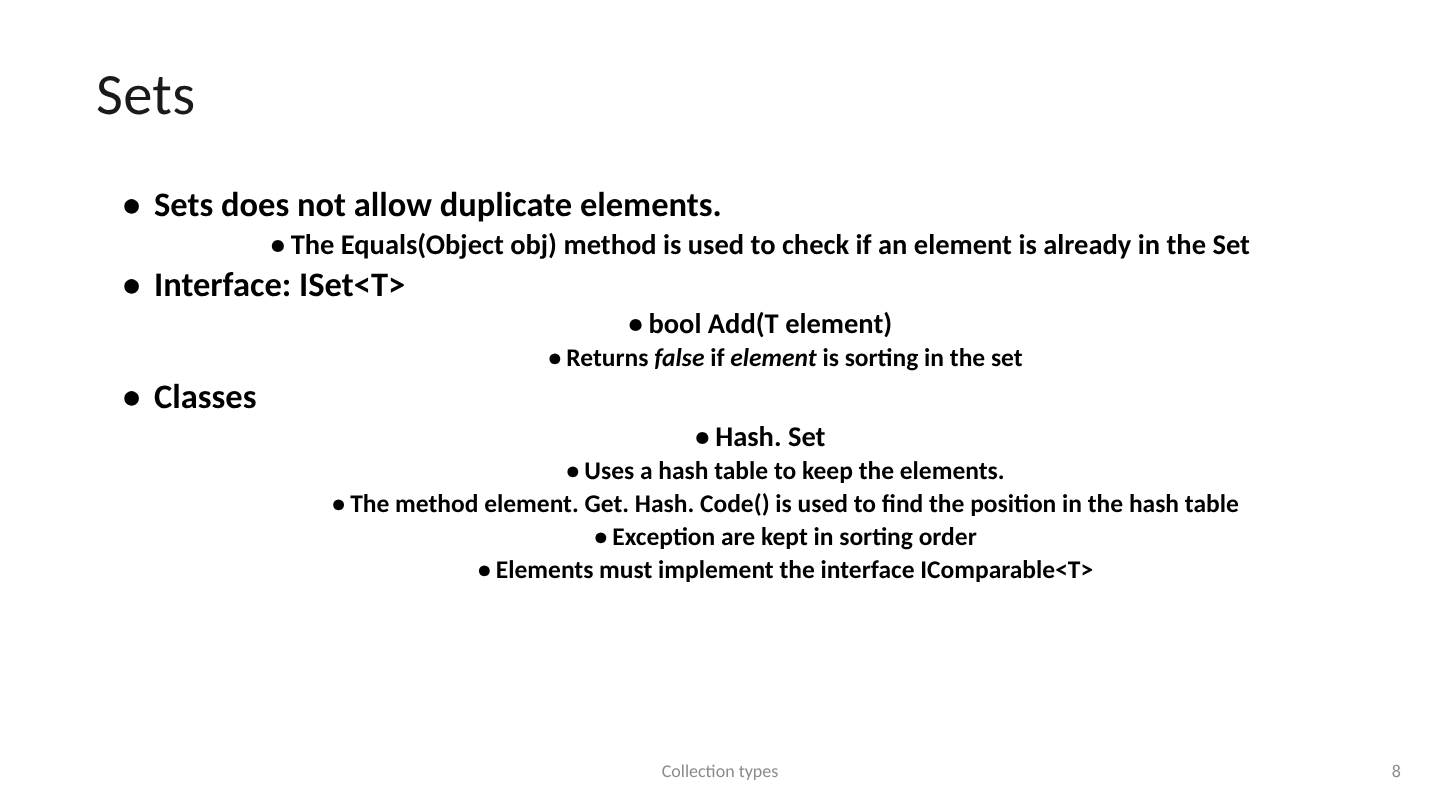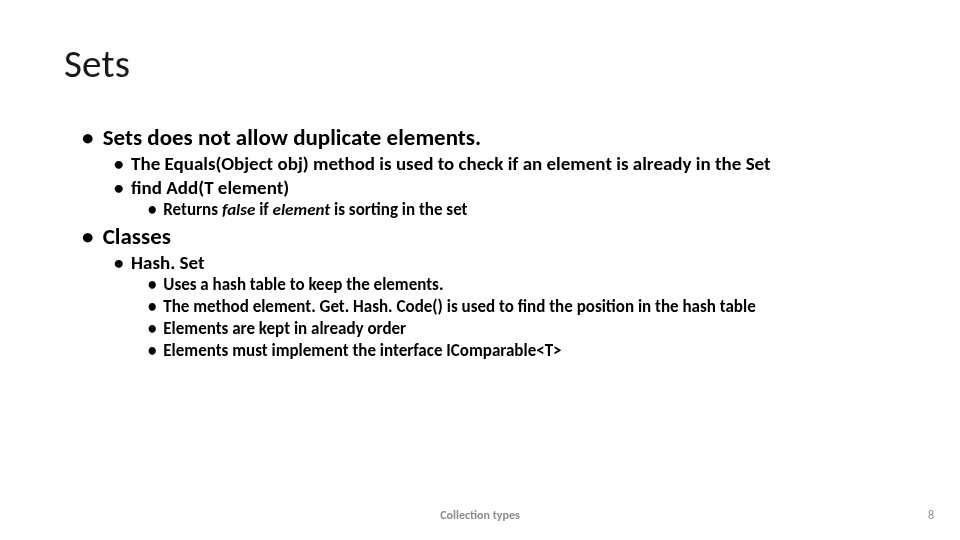--- a/index.html
+++ b/index.html
@@ -3,56 +3,57 @@
 <meta charset="utf-8">
 <style>
   * { margin: 0; padding: 0; box-sizing: border-box; }
   html, body { width: 960px; height: 540px; background: #fff; font-family: Calibri, "Segoe UI", Arial, sans-serif; color: #000; }
   .slide { width: 960px; height: 540px; position: relative; padding: 40px 64px 0 64px; }
   h1 { font-size: 39px; font-weight: 400; color: #1a1a1a; margin-bottom: 36px; letter-spacing: 0.2px; }
   ul { list-style: none; font-weight: bold; }
   li::before { content: "•"; display: inline-block; width: 0.9em; margin-left: -0.9em; }
   .lvl1 { font-size: 23px; margin-left: 18px; line-height: 1.22; }
   .lvl1 > li { padding-left: 0.9em; margin-bottom: 1px; }
-  .lvl2 { font-size: 19px; margin-left: 32px; line-height: 1.22; }
+  .lvl2 { font-size: 19px; margin-left: 32px; line-height: 1.22; text-align: center; }
   .lvl2 > li { padding-left: 0.9em; margin-bottom: 1px; }
   .lvl3 { font-size: 17px; margin-left: 34px; line-height: 1.22; }
   .lvl3 > li { padding-left: 0.9em; margin-bottom: 1px; }
   .italic { font-style: italic; margin-top: 40px; }
-  .footer-center { position: absolute; bottom: 18px; left: 0; right: 0; text-align: center; font-size: 12px; color: #8c8c8c; font-weight: bold; }
+  .footer-center { position: absolute; bottom: 18px; left: 0; right: 0; text-align: center; font-size: 12px; color: #8c8c8c; }
   .footer-right { position: absolute; bottom: 18px; right: 26px; font-size: 12px; color: #8c8c8c; }
 </style>
 </head>
 <body>
 
 <div class="slide">
   <h1>Sets</h1>
 
   <ul class="lvl1">
     <li>Sets does not allow duplicate elements.</li>
     <ul class="lvl2">
       <li>The Equals(Object obj) method is used to check if an element is already in the Set</li>
     </ul>
 
+    <li>Interface: ISet&lt;T&gt;</li>
     <ul class="lvl2">
-      <li>find Add(T element)</li>
+      <li>bool Add(T element)</li>
       <ul class="lvl3">
         <li><span>Returns </span><span class="italic">false</span><span> if </span><span class="italic">element</span><span> is sorting in the set</span></li>
       </ul>
     </ul>
 
     <li>Classes</li>
     <ul class="lvl2">
       <li>Hash. Set</li>
       <ul class="lvl3">
         <li>Uses a hash table to keep the elements.</li>
         <li>The method element. Get. Hash. Code() is used to find the position in the hash table</li>
       </ul>
       <ul class="lvl3">
-        <li>Elements are kept in already order</li>
+        <li>Exception are kept in sorting order</li>
         <li>Elements must implement the interface IComparable&lt;T&gt;</li>
       </ul>
     </ul>
   </ul>
 
   <div class="footer-center">Collection types</div>
   <div class="footer-right">8</div>
 </div>
 
 </body></html>

